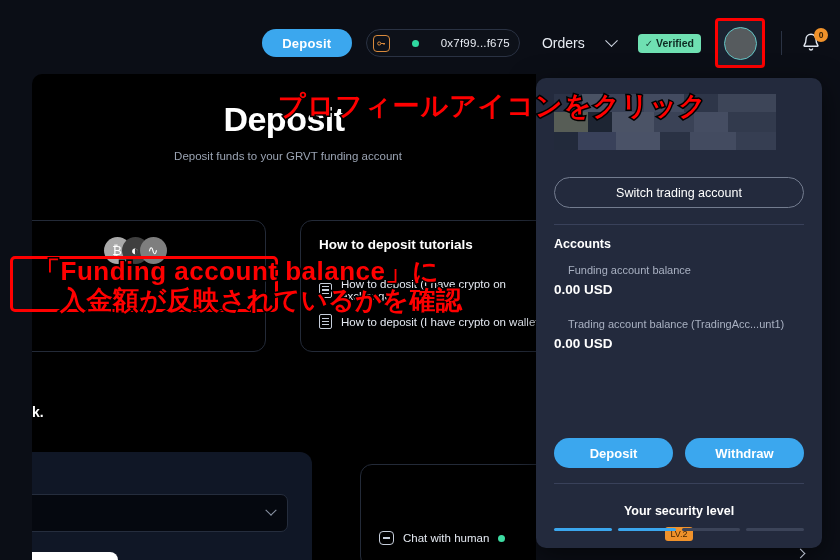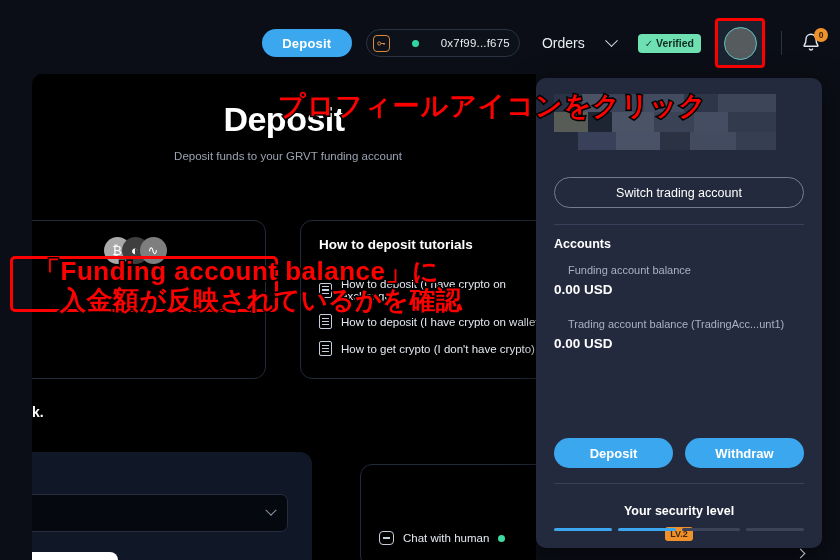--- a/index.html
+++ b/index.html
@@ -154,21 +154,21 @@
     position: absolute; left: 10px; top: 256px; width: 268px; height: 56px;
     border: 3px solid #ff0000; border-radius: 5px; pointer-events: none;
   }
   .btnrow { position: absolute; left: 18px; top: 360px; width: 250px; display: flex; gap: 12px; }
   .bbtn { flex: 1; height: 30px; border-radius: 15px; background: #3ba7ee;
           color: #ffffff; font-size: 13px; font-weight: 700;
           display: flex; align-items: center; justify-content: center; cursor: pointer; }
   .seclvl { position: absolute; left: 18px; top: 426px; width: 250px;
             display: flex; align-items: center; gap: 9px; cursor: pointer; flex-direction: column; }
   .seclvl .t { color: #ffffff; font-size: 12.5px; font-weight: 700; }
-  .lv { background: #f0922b; color: #462603; font-size: 9px; font-weight: 700;
+  .lv { background: #f0922b; color: #462603; font-size: 9px; font-weight: 400;
         border-radius: 3px; padding: 2px 5px; }
   .arrow-r { margin-left: auto; width: 7px; height: 7px;
              border-right: 1.6px solid #b6bdca; border-top: 1.6px solid #b6bdca;
              transform: rotate(45deg); }
   .bars { position: absolute; left: 18px; top: 450px; width: 250px; display: flex; gap: 6px; }
   .bars i { flex: 1; height: 3px; border-radius: 2px; background: #3c4459; display: block; }
   .bars i.on { background: #3ba7ee; }
 
   
   .anno {
@@ -249,28 +249,20 @@
             </span>
           <span>How to deposit (I have crypto on exchange)</span>
         </div>
         <div class="card-row">
           <span class="doc-ico">
               <i></i>
               <i></i>
               <i></i>
             </span>
           <span>How to deposit (I have crypto on wallet)</span>
-        </div>
-        <div class="card-row">
-          <span class="doc-ico">
-              <i></i>
-              <i></i>
-              <i></i>
-            </span>
-          <span>How to get crypto (I don't have crypto)</span>
         </div>
       </div>
     </div>
 
     <div class="card2">
       <h3>Still facing problems?</h3>
       <div class="card-row">
         <span class="chat-ico">
             <i></i>
           </span>

